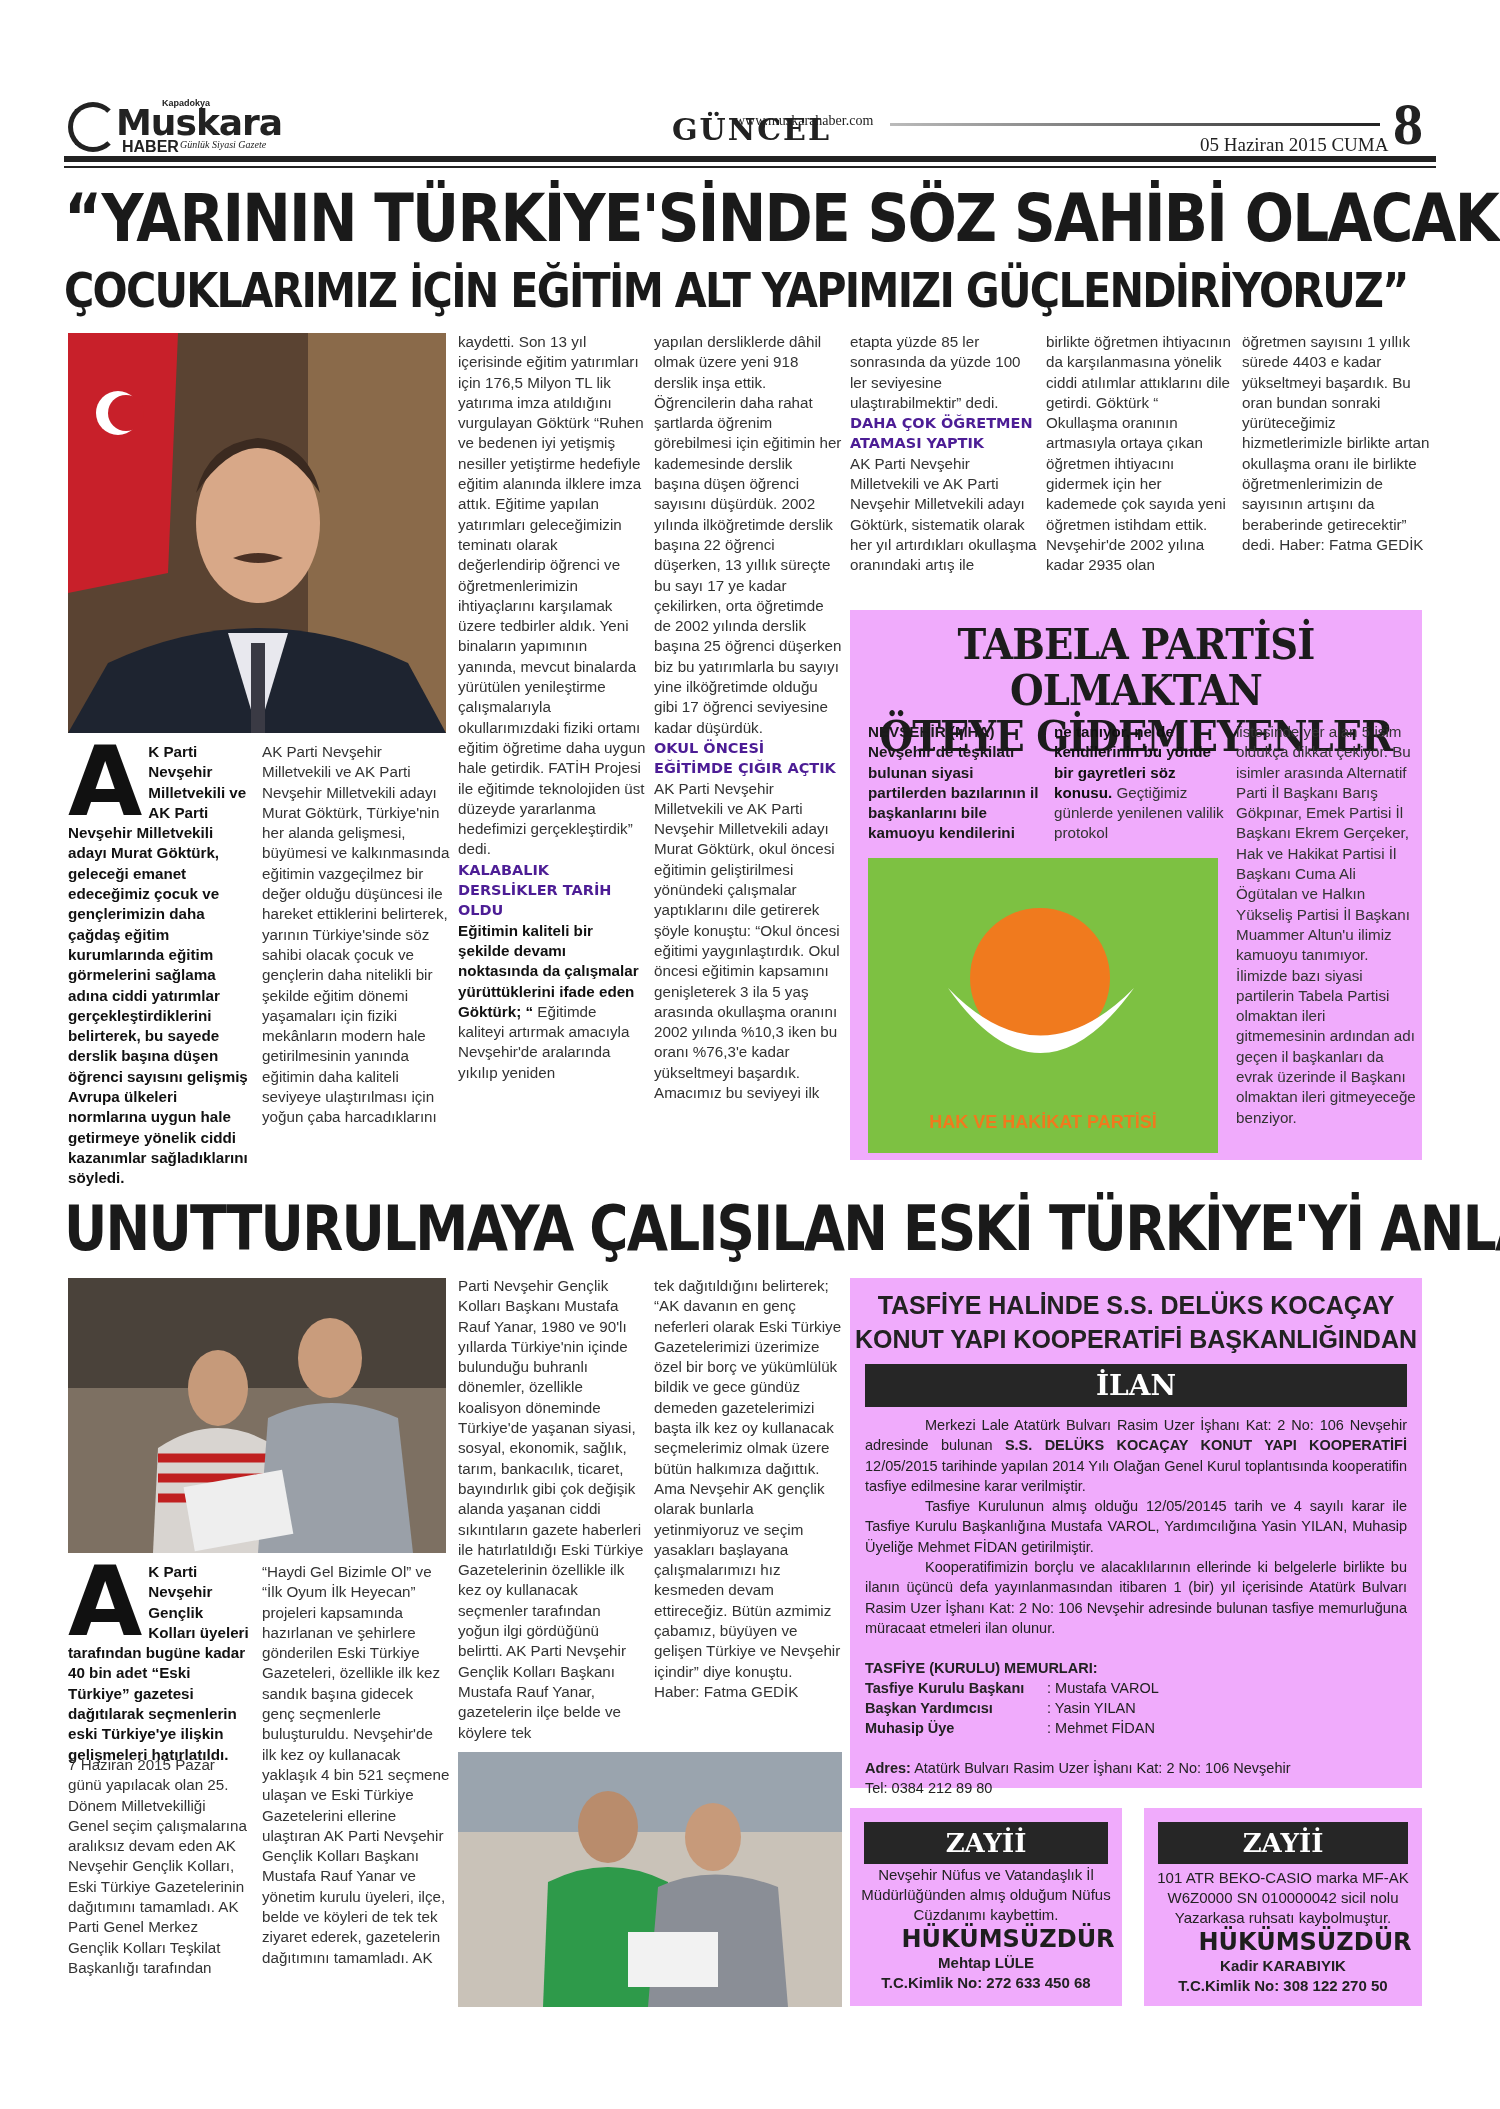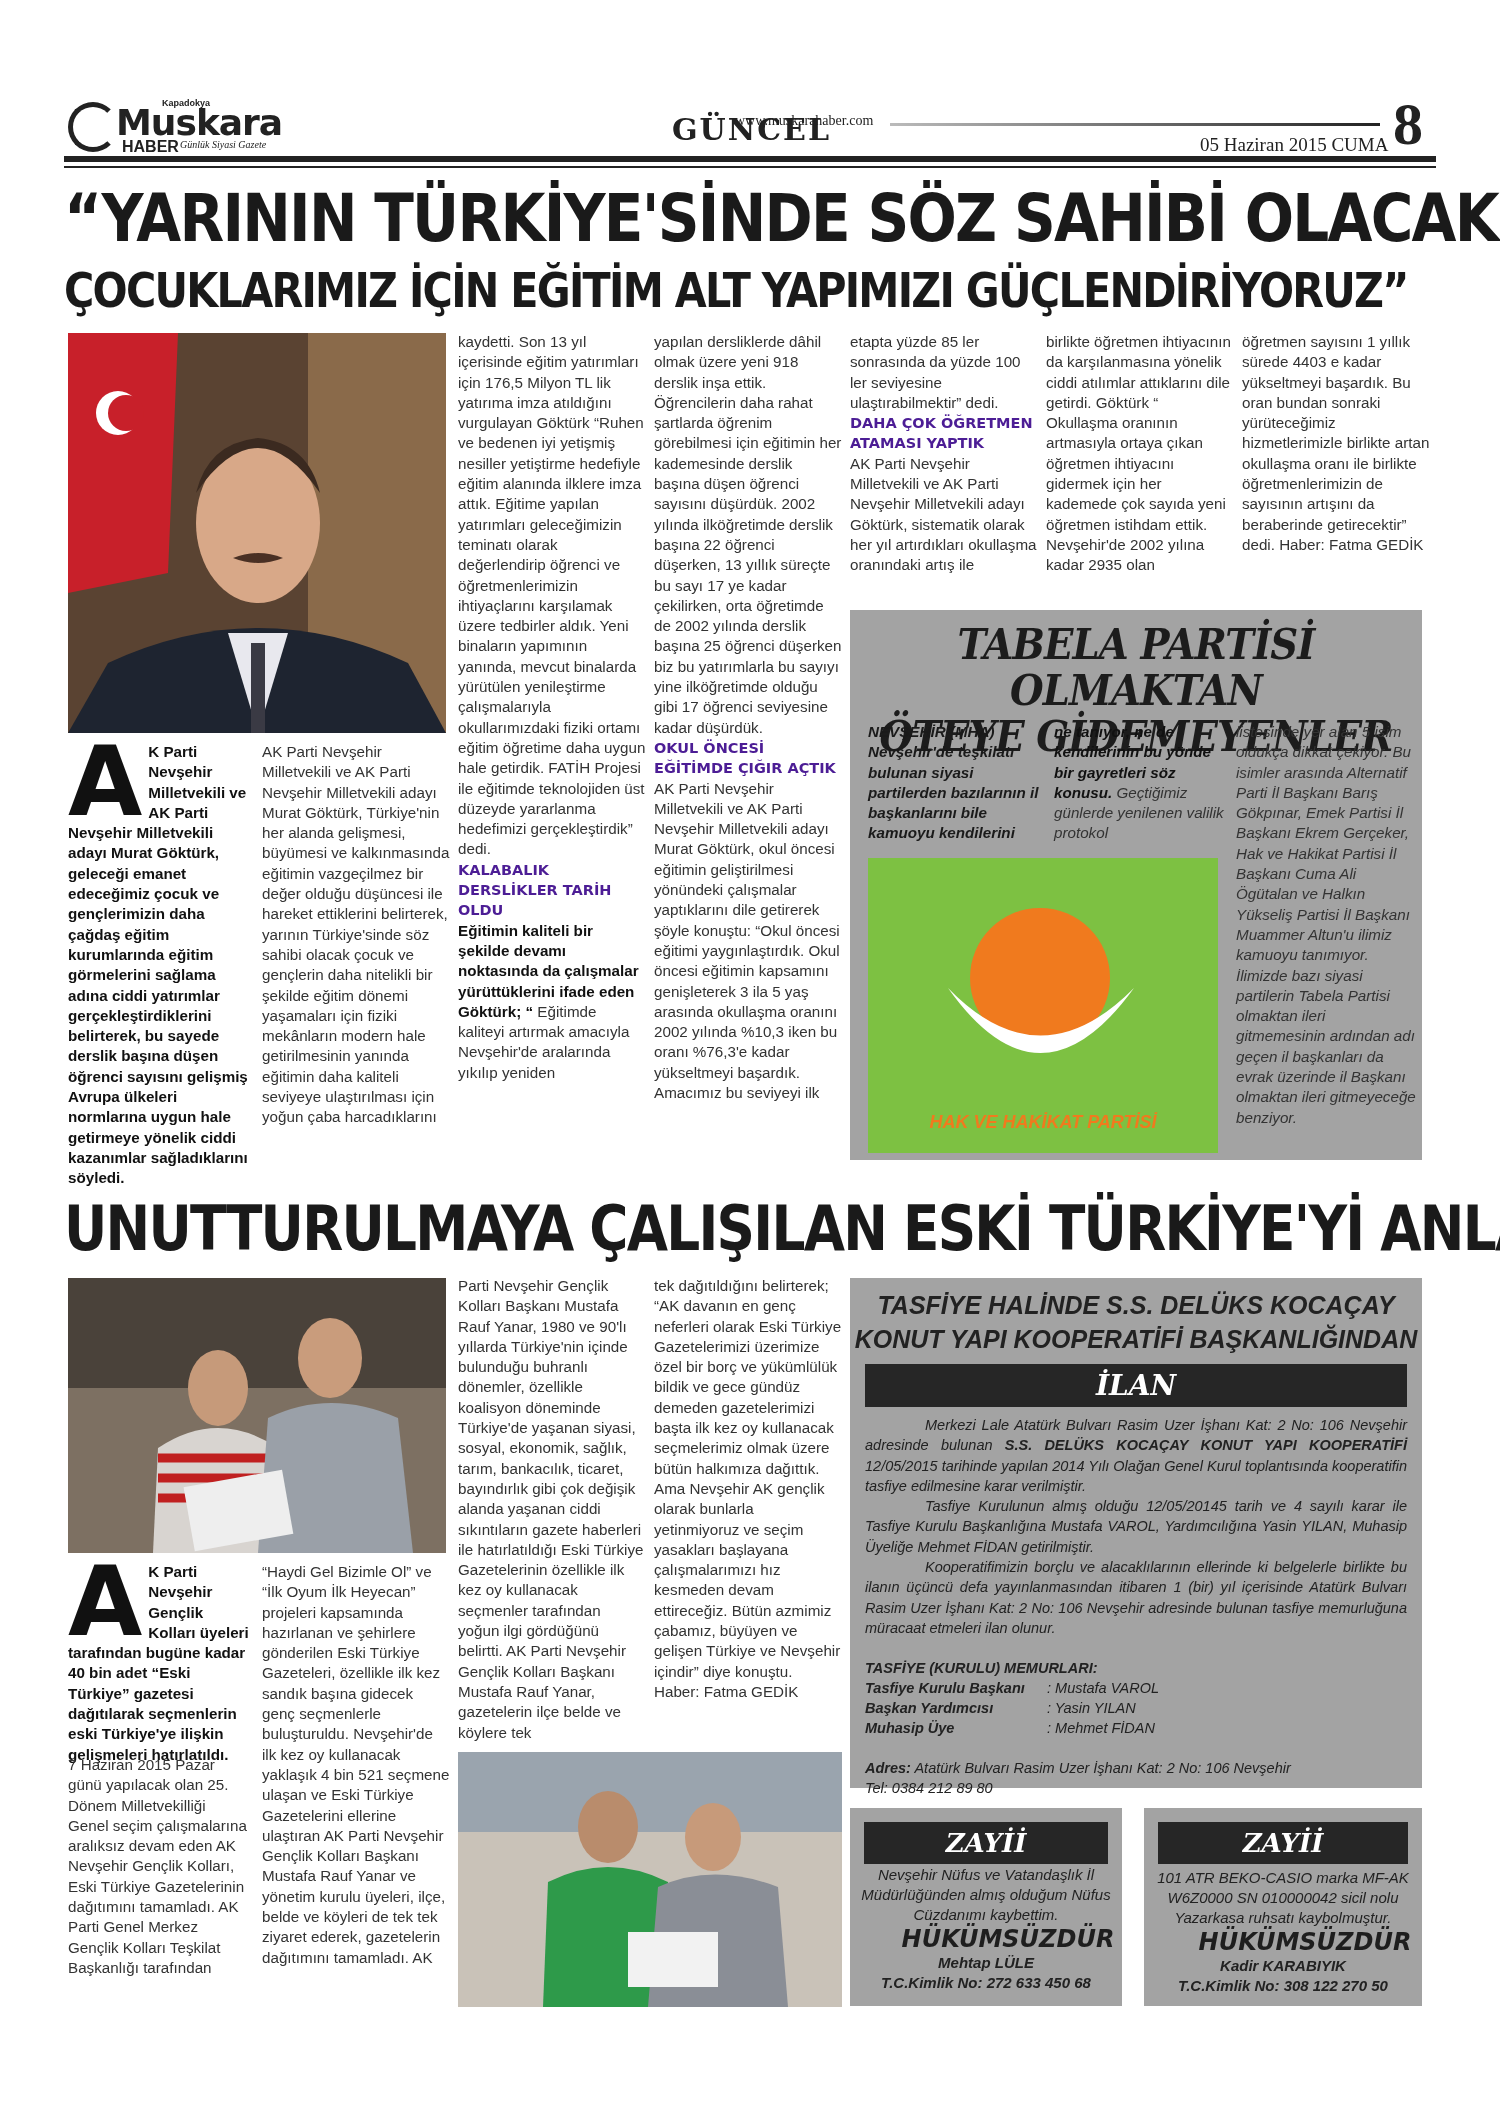--- a/index.html
+++ b/index.html
@@ -22,21 +22,21 @@
   
   .hl{left:64px;width:1372px;text-align:center;font-family:"DejaVu Sans",sans-serif;font-weight:900;color:#1a1a1a;transform-origin:left top;white-space:nowrap;letter-spacing:-2px;}
   .hl1{top:180px;font-size:66px;transform:scaleX(0.88);width:1560px;text-align:left;}
   .hl2{top:262px;font-size:48px;transform:scaleX(0.86);width:1600px;text-align:left;}
   .photo{background:#6b5545;overflow:hidden;}
   .col{font-size:15.2px;line-height:20.3px;color:#333;}
   .col b,.col .bold{font-weight:bold;color:#111;}
   .lead{font-weight:bold;font-size:15.2px;line-height:20.3px;color:#111;}
   .drop{float:left;font-size:96px;line-height:76px;font-weight:900;margin:2px 6px 0 0;font-family:"DejaVu Sans",sans-serif;}
   .sub{font-weight:bold;color:#4c1d95;font-family:"DejaVu Sans",sans-serif;font-size:14.5px;}
-  .grey{background:#a3a3a3;font-style:italic;}
+  .grey{background:#f0abfc;}
   .tabela-title{font-family:"DejaVu Serif",serif;font-weight:900;font-size:42px;line-height:46px;text-align:center;color:#1c1c1c;letter-spacing:-1px;transform:scaleX(0.92);}
   .ilan-head{font-family:"Liberation Sans",sans-serif;font-weight:bold;font-size:25px;text-align:center;line-height:34px;color:#222;}
   .blackbar{background:#262626;color:#fff;text-align:center;font-family:"DejaVu Serif",serif;font-weight:bold;}
   .ilan-body{font-size:14.5px;line-height:20.3px;text-align:justify;color:#222;}
   .ilan-body p{margin:0;text-indent:60px;}
   .zayi-body{text-align:center;font-size:15px;line-height:20px;color:#222;}
   .huk{font-weight:900;font-size:24px;font-family:"DejaVu Sans",sans-serif;color:#1e1e1e;line-height:28px;padding-left:44px;}
 </style>
 </head>
 <body>

